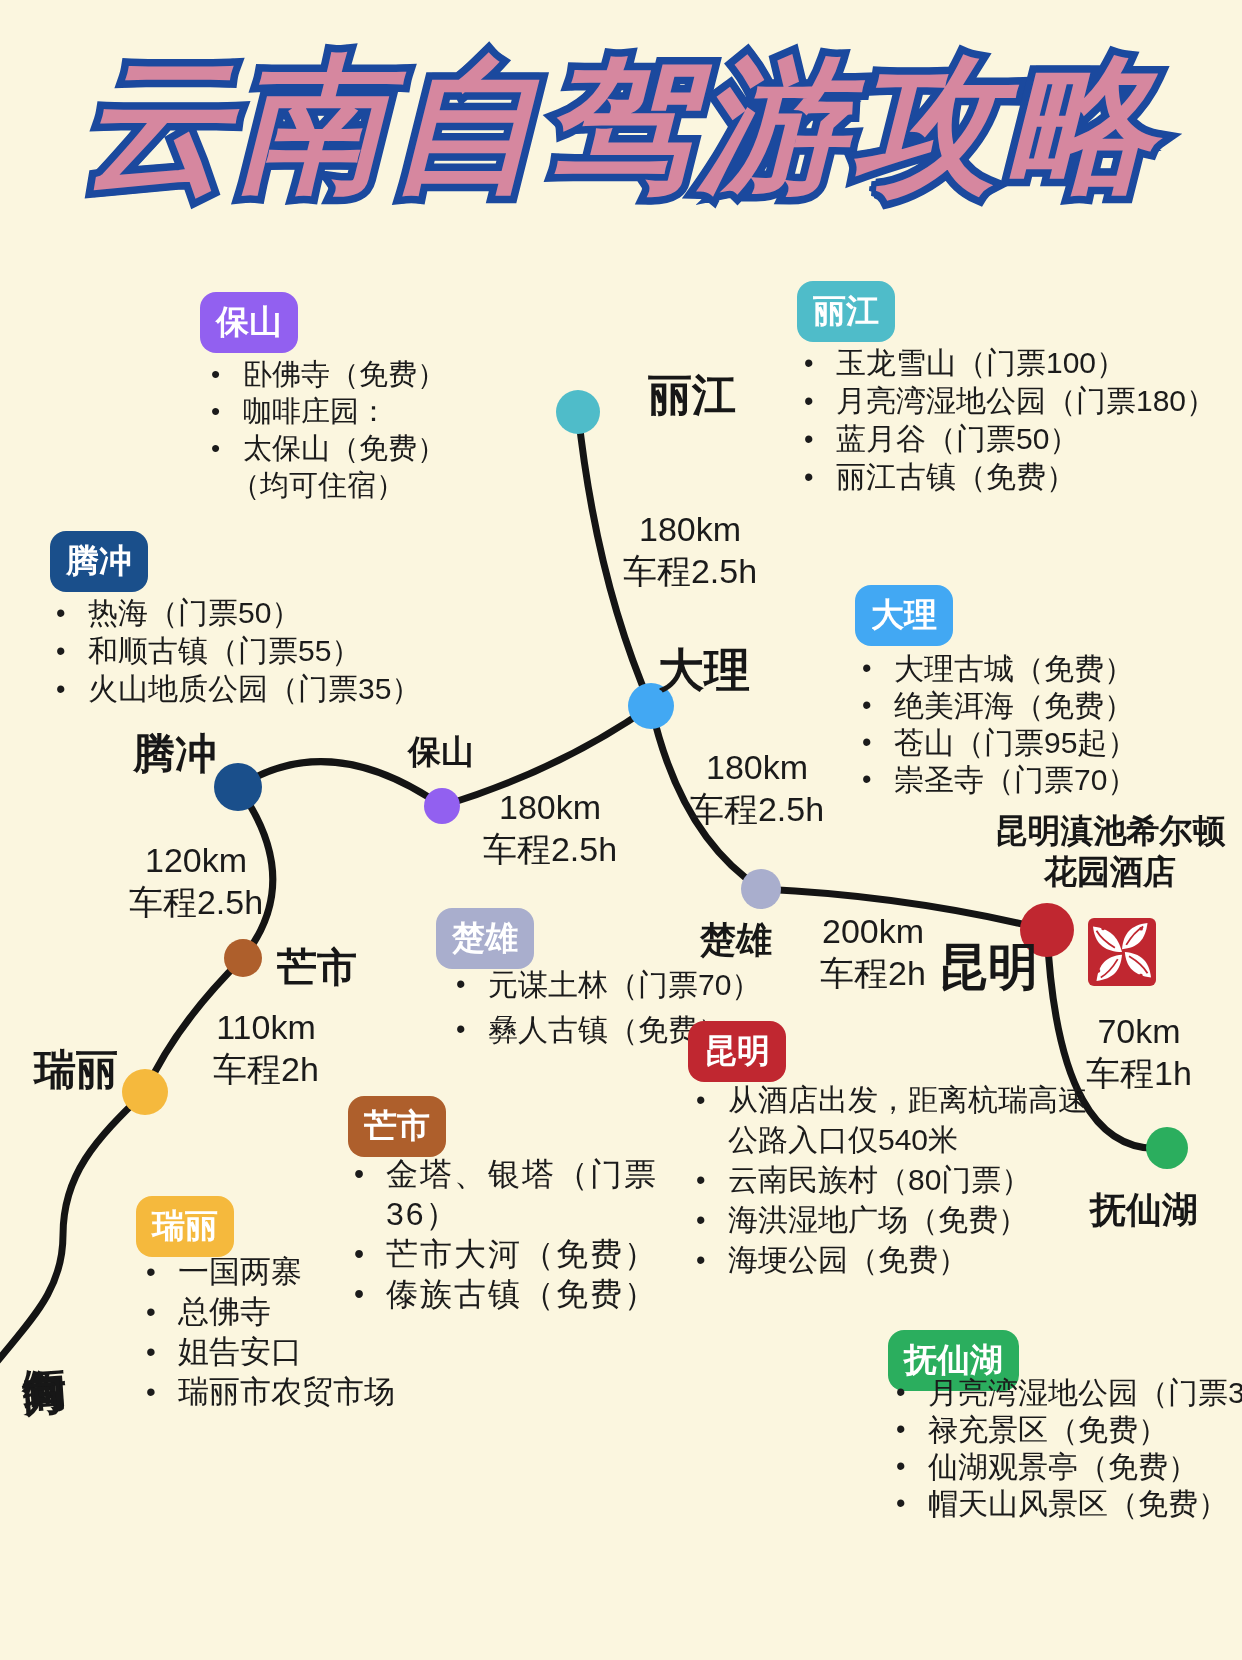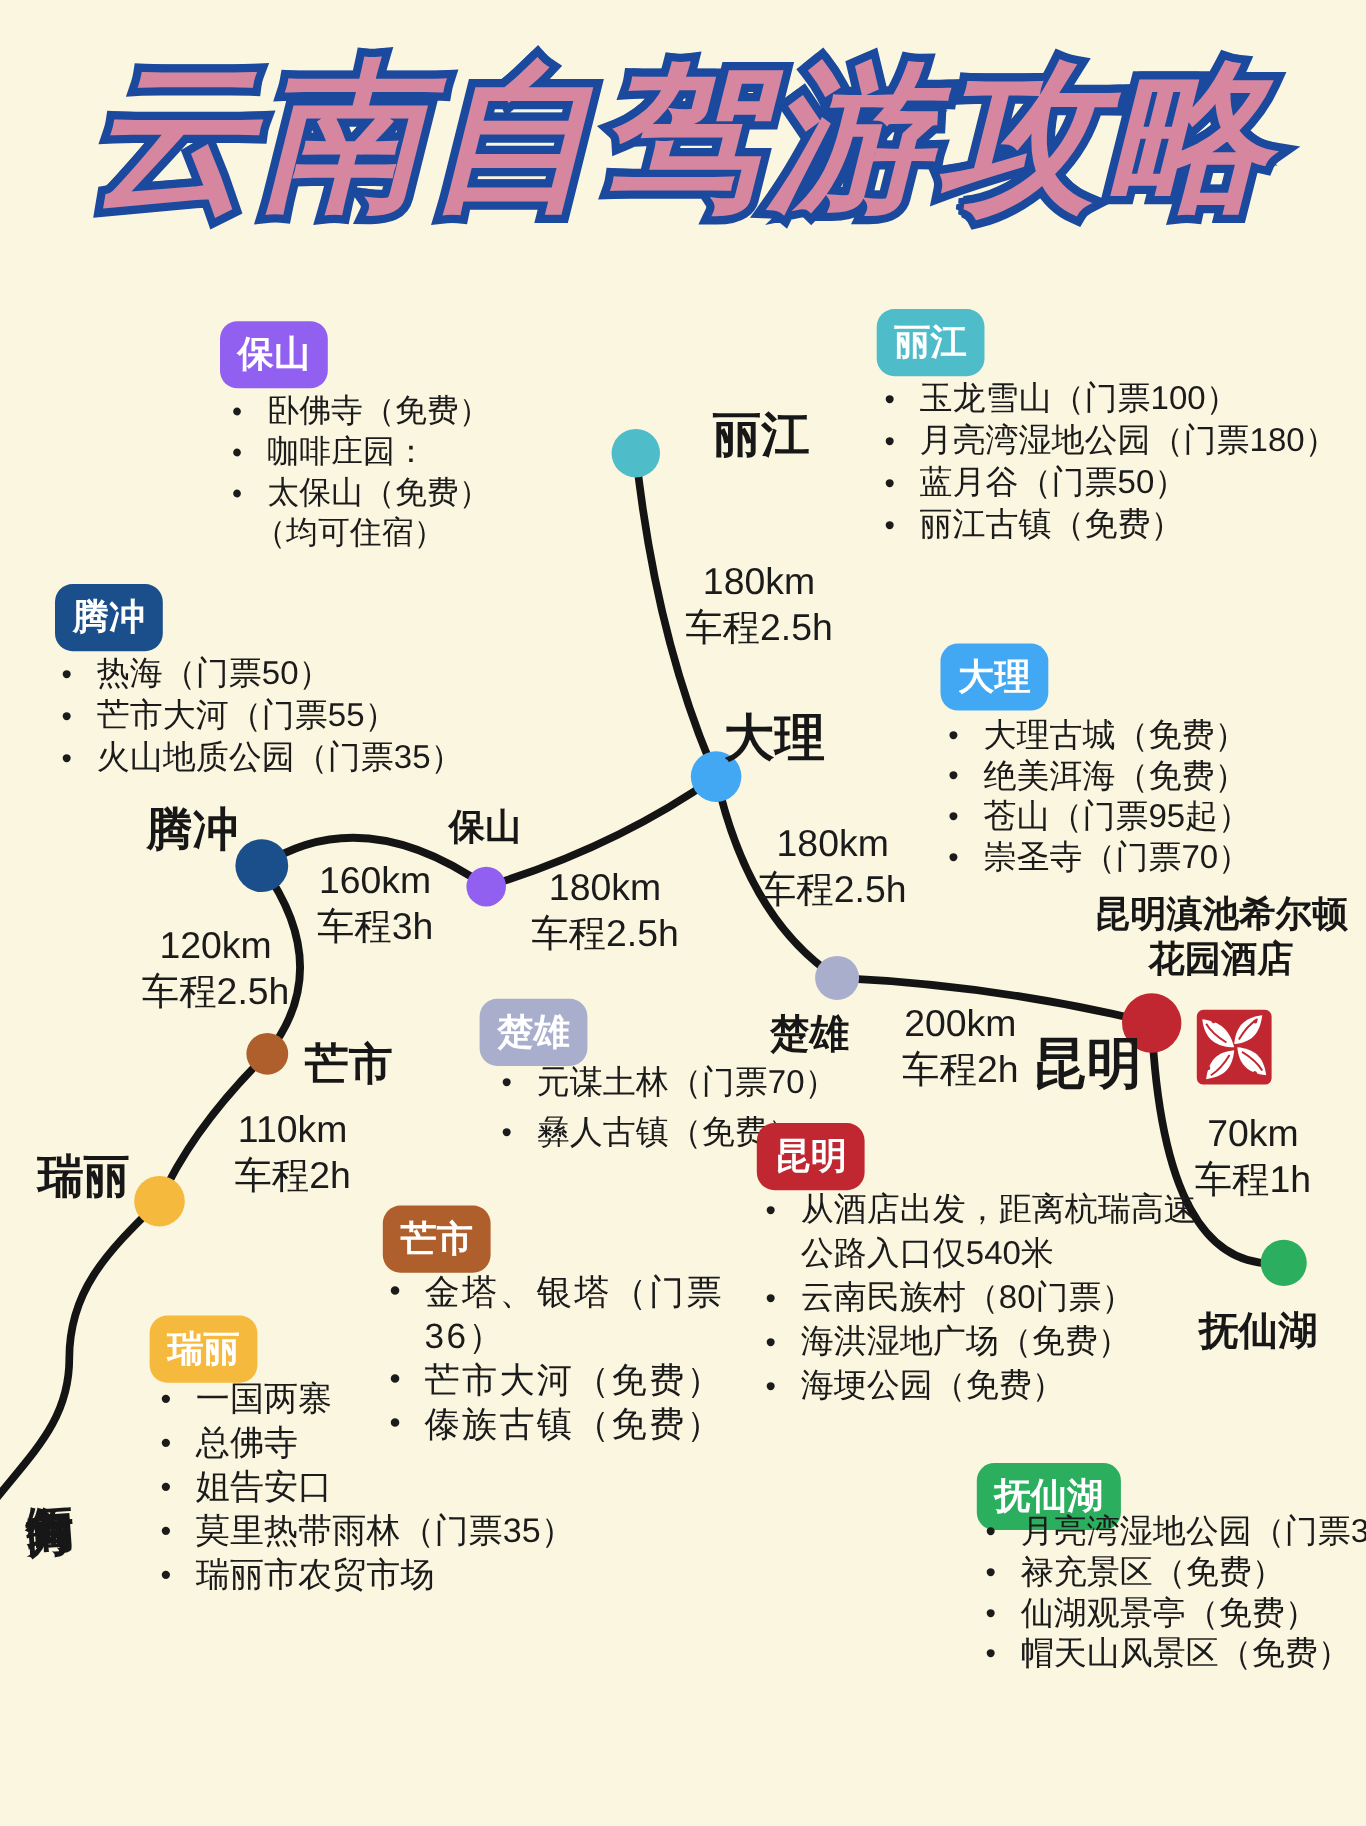--- a/index.html
+++ b/index.html
@@ -92,24 +92,20 @@
   <div class="map-label" style="left:277px; top:940px; font-size:40px;">芒市</div>
   <div class="map-label" style="left:34px;  top:1042px; font-size:42px;">瑞丽</div>
   <div class="map-label med" style="left:700px; top:916px; font-size:36px;">楚雄</div>
   <div class="map-label" style="left:938px; top:934px; font-size:50px;">昆明</div>
   <div class="map-label med" style="left:1090px; top:1186px; font-size:36px;">抚仙湖</div>
   <div class="map-label vertical" style="left:12px; top:1334px; font-size:44px;">缅甸方向</div>
 
   <div class="dist" style="left:600px; top:508px;">
     <div>180km</div>
     <div>车程2.5h</div>
-  </div>
-  <div class="dist" style="left:251px; top:780px;">
-    <div>160km</div>
-    <div>车程3h</div>
   </div>
   <div class="dist" style="left:460px; top:786px;">
     <div>180km</div>
     <div>车程2.5h</div>
   </div>
   <div class="dist" style="left:106px; top:839px;">
     <div>120km</div>
     <div>车程2.5h</div>
   </div>
   <div class="dist" style="left:667px; top:746px;">
@@ -168,21 +164,21 @@
   <ul class="box-list" id="list-lijiang">
     <li>玉龙雪山（门票100）</li>
     <li>月亮湾湿地公园（门票180）</li>
     <li>蓝月谷（门票50）</li>
     <li>丽江古镇（免费）</li>
   </ul>
 
   <div class="tag" style="left: 50px; top: 531px; background-color: rgb(26, 79, 139);">腾冲</div>
   <ul class="box-list" id="list-tengchong">
     <li>热海（门票50）</li>
-    <li>芒市大河（门票55）</li>
+    <li>和顺古镇（门票55）</li>
     <li>火山地质公园（门票35）</li>
   </ul>
 
   <div class="tag" style="left: 855px; top: 585px; background-color: rgb(66, 168, 243);">大理</div>
   <ul class="box-list" id="list-dali">
     <li>大理古城（免费）</li>
     <li>绝美洱海（免费）</li>
     <li>苍山（门票95起）</li>
     <li>崇圣寺（门票70）</li>
   </ul>
@@ -206,21 +202,20 @@
     <li>金塔、银塔（门票36）</li>
     <li>芒市大河（免费）</li>
     <li>傣族古镇（免费）</li>
   </ul>
 
   <div class="tag" style="left: 136px; top: 1196px; background-color: rgb(245, 185, 61);">瑞丽</div>
   <ul class="box-list" id="list-ruili">
     <li>一国两寨</li>
     <li>总佛寺</li>
     <li>姐告安口</li>
-    <li>莫里热带雨林（门票35）</li>
     <li>瑞丽市农贸市场</li>
   </ul>
 
   <div class="tag" style="left: 888px; top: 1330px; background-color: rgb(43, 174, 94);">抚仙湖</div>
   <ul class="box-list" id="list-fuxianhu">
     <li>月亮湾湿地公园（门票30）</li>
     <li>禄充景区（免费）</li>
     <li>仙湖观景亭（免费）</li>
     <li>帽天山风景区（免费）</li>
   </ul>

